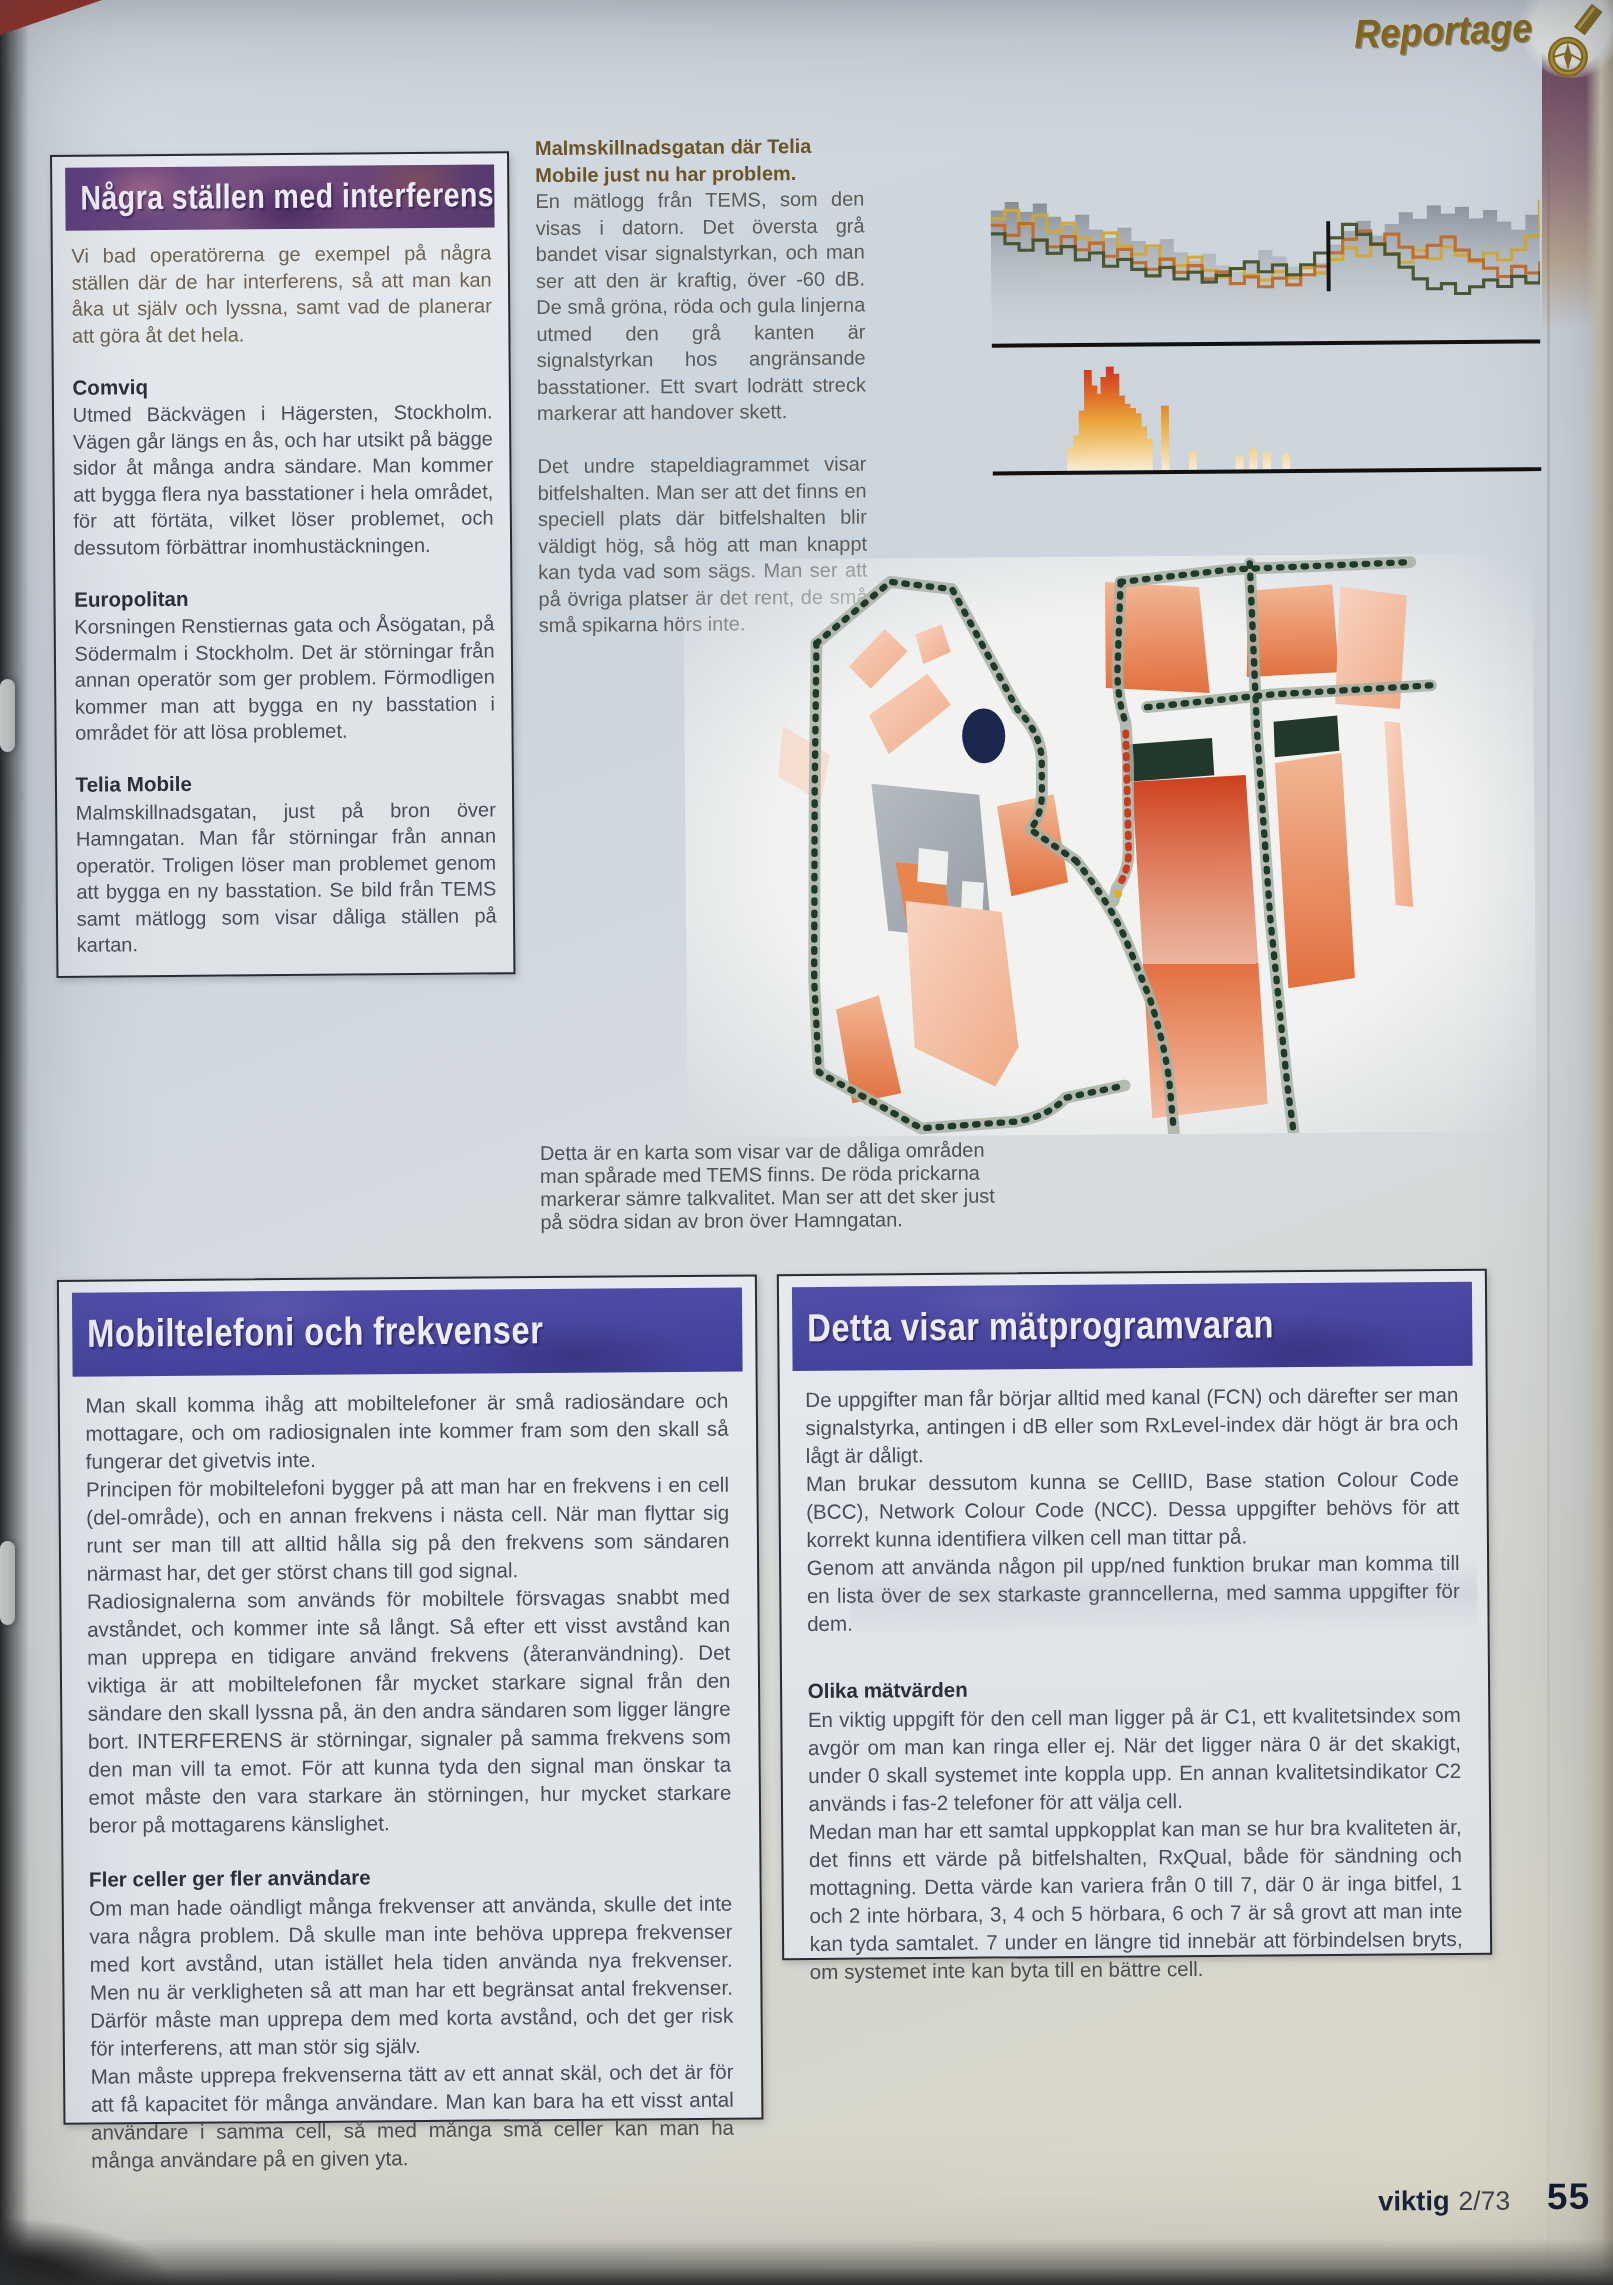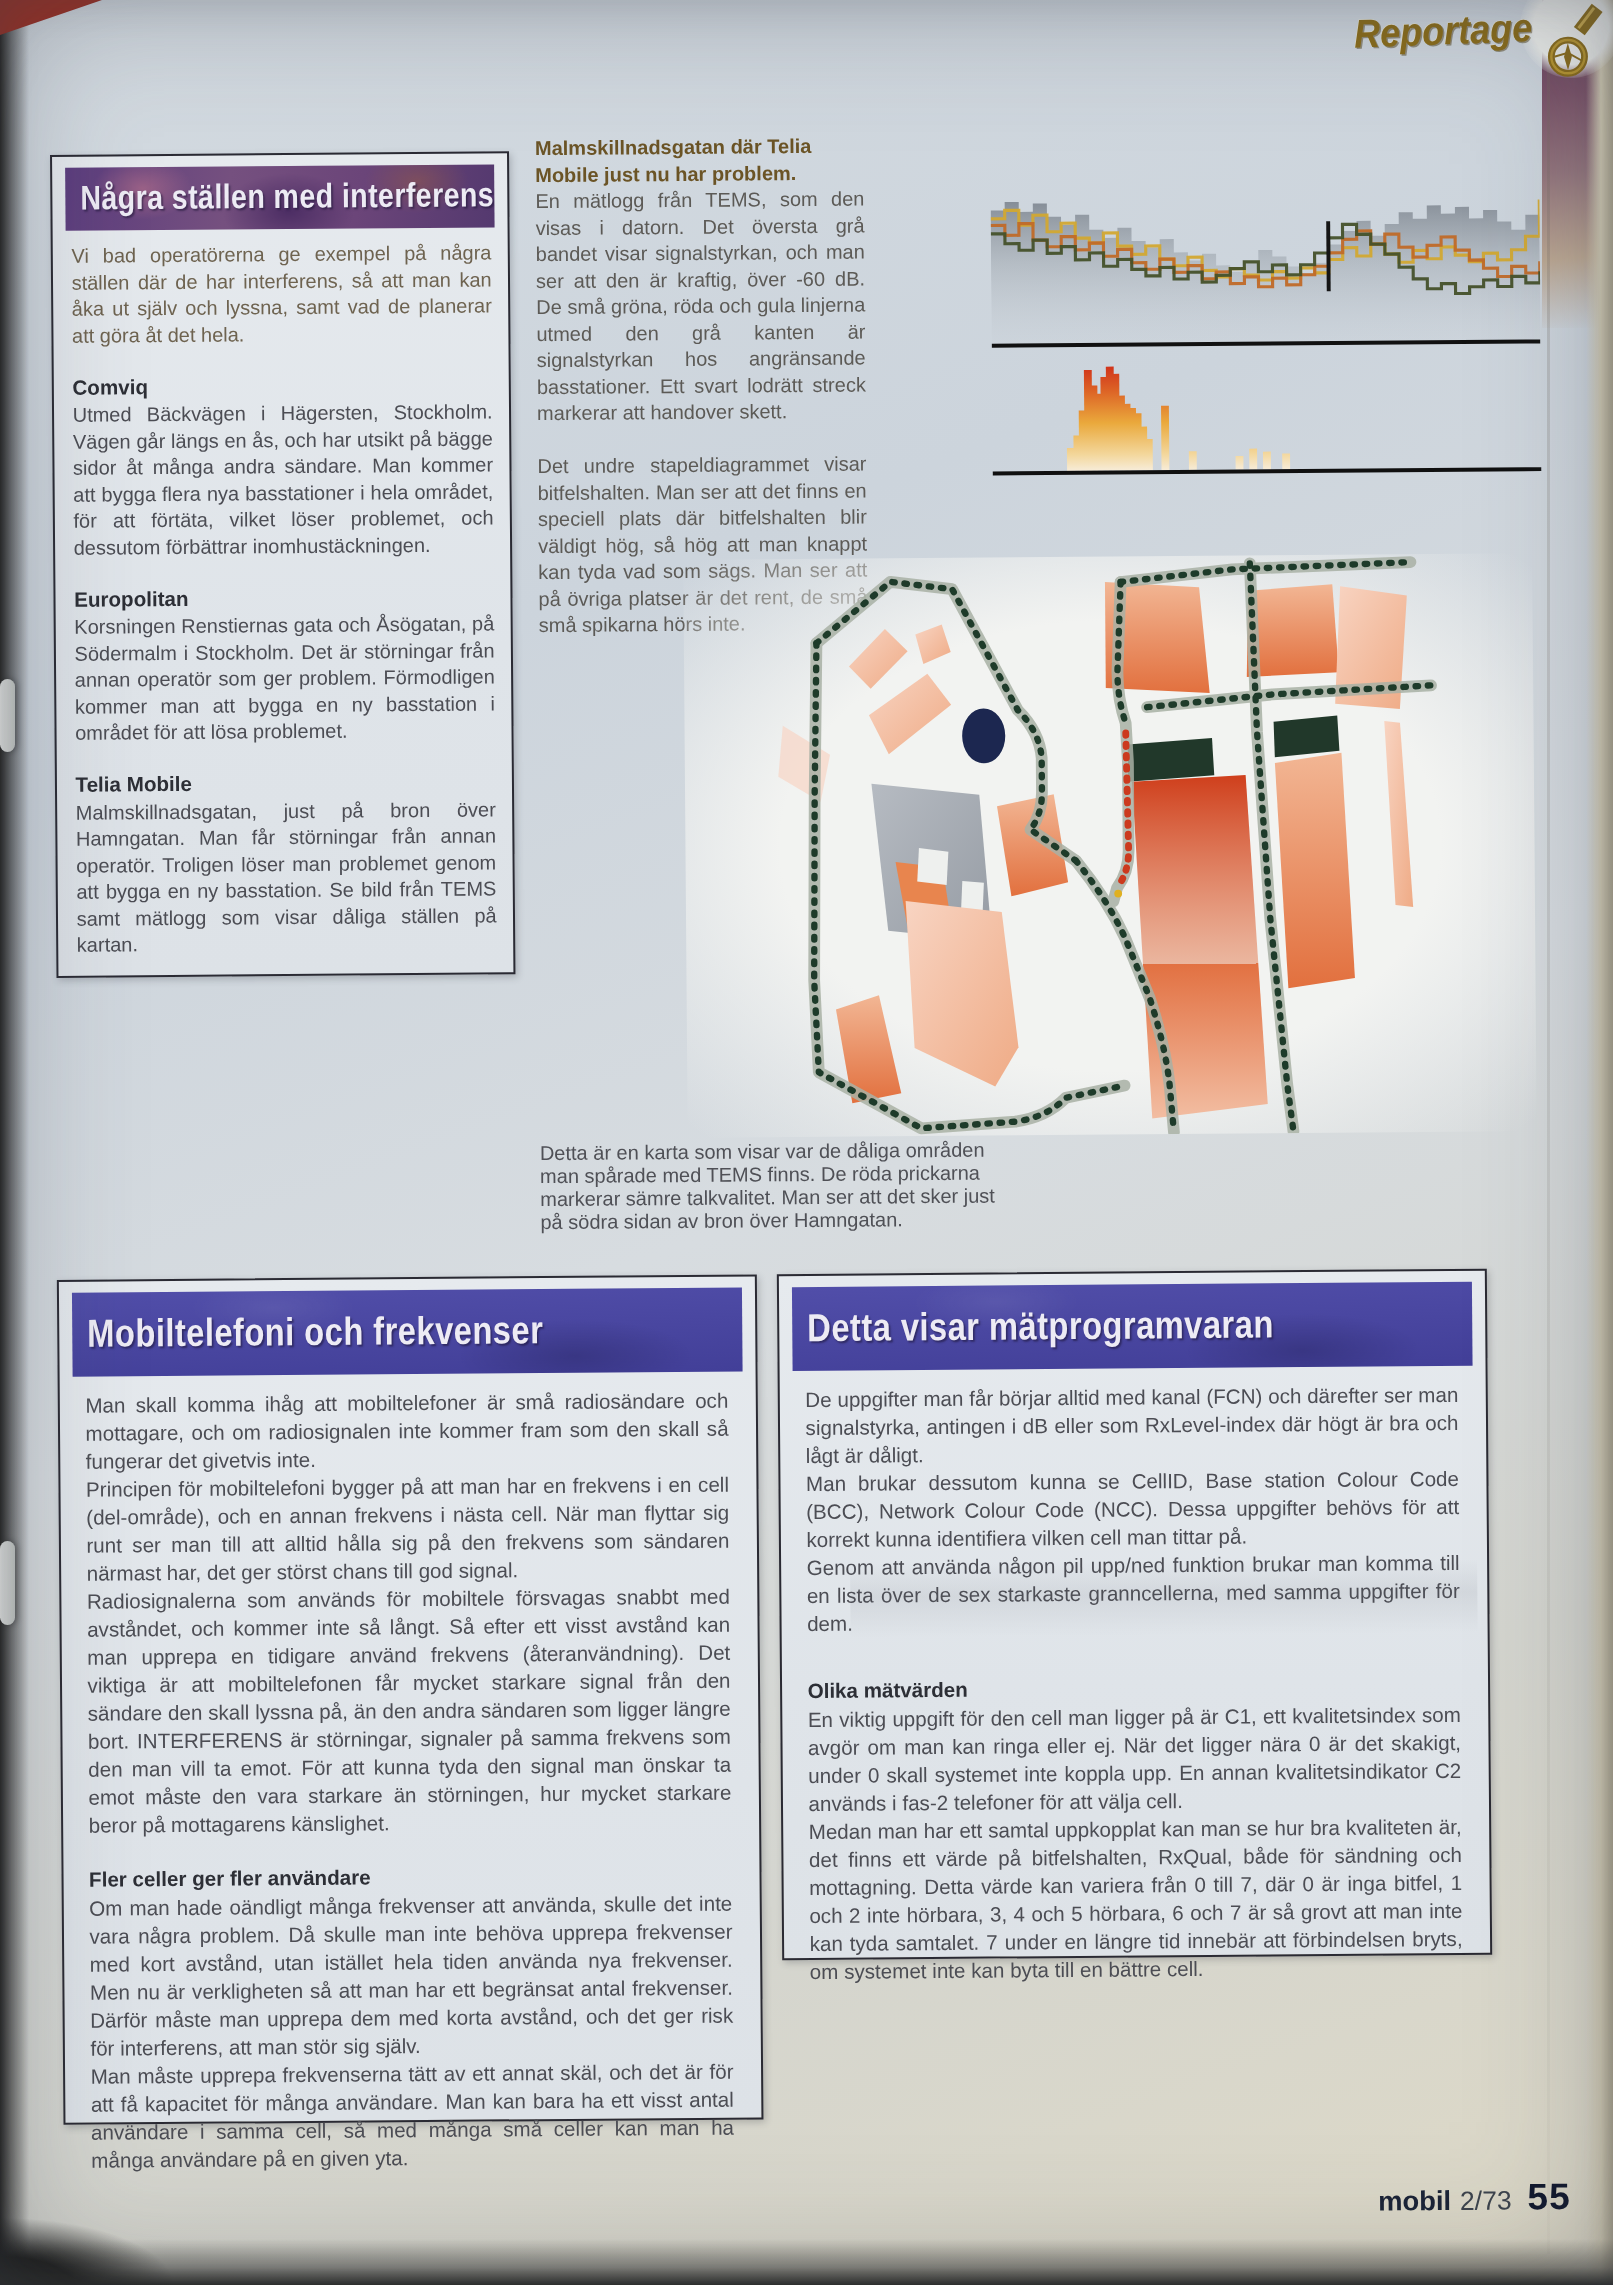--- a/index.html
+++ b/index.html
@@ -82,21 +82,21 @@
   .map-caption{position:absolute;left:538px;top:1140px;width:461px;font-size:20px;
     line-height:23px;color:#4f5056;}
 
   .ghost-band{position:absolute;left:845px;top:1564px;width:627px;height:74px;
     background:linear-gradient(180deg,rgba(90,95,105,0),rgba(90,95,105,.10) 45%,rgba(90,95,105,0));}
 
   
   .pagefoot{position:absolute;left:1368px;top:2182px;display:flex;align-items:baseline;}
   .foot-mag{font-size:27.4px;font-weight:800;color:#1a2336;}
   .foot-issue{font-size:26.5px;font-weight:400;color:#3c434c;margin-left:8.8px;}
-  .foot-num{font-size:37px;font-weight:800;color:#10172c;margin-left:16px;letter-spacing:1px;text-align:center;}
+  .foot-num{font-size:37px;font-weight:800;color:#10172c;margin-left:37px;letter-spacing:1px;text-align:center;}
 </style>
 </head>
 <body>
 
 <div class="page">
 
   <div class="edge-left"></div>
   <div class="corner-tl"></div>
   <div class="tr-texture"></div>
   <div class="tr-texture2"></div>
@@ -291,21 +291,21 @@
         <p>Genom att använda någon pil upp/ned funktion brukar man komma till en lista över de sex starkaste granncellerna, med samma uppgifter för dem.</p>
         <h4 style="margin-top:39px;">Olika mätvärden</h4>
         <p>En viktig uppgift för den cell man ligger på är C1, ett kvalitetsindex som avgör om man kan ringa eller ej. När det ligger nära 0 är det skakigt, under 0 skall systemet inte koppla upp. En annan kvalitetsindikator C2 används i fas-2 telefoner för att välja cell.</p>
         <p>Medan man har ett samtal uppkopplat kan man se hur bra kvaliteten är, det finns ett värde på bitfelshalten, RxQual, både för sändning och mottagning. Detta värde kan variera från 0 till 7, där 0 är inga bitfel, 1 och 2 inte hörbara, 3, 4 och 5 hörbara, 6 och 7 är så grovt att man inte kan tyda samtalet. 7 under en längre tid innebär att förbindelsen bryts, om systemet inte kan byta till en bättre cell.</p>
       </div>
     </section>
 
     <div class="ghost-band"></div>
 
     <div class="pagefoot">
-      <span class="foot-mag">mobil</span>
+      <span class="foot-mag">viktig</span>
       <span class="foot-issue">2/73</span>
       <span class="foot-num">55</span>
     </div>
 
   </div>
 
   <div class="corner-bl"></div>
   <div class="edge-bottom"></div>
 </div>
 

